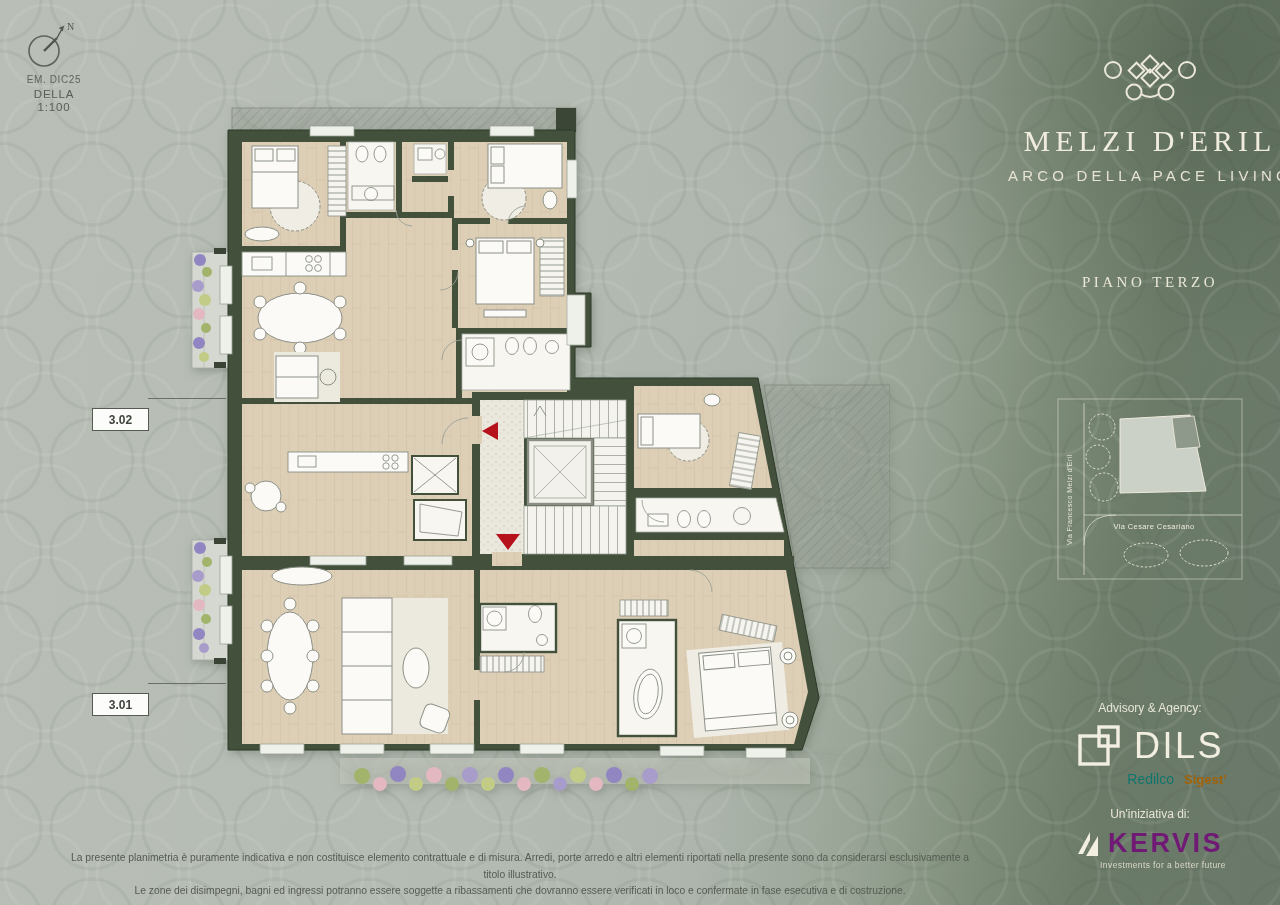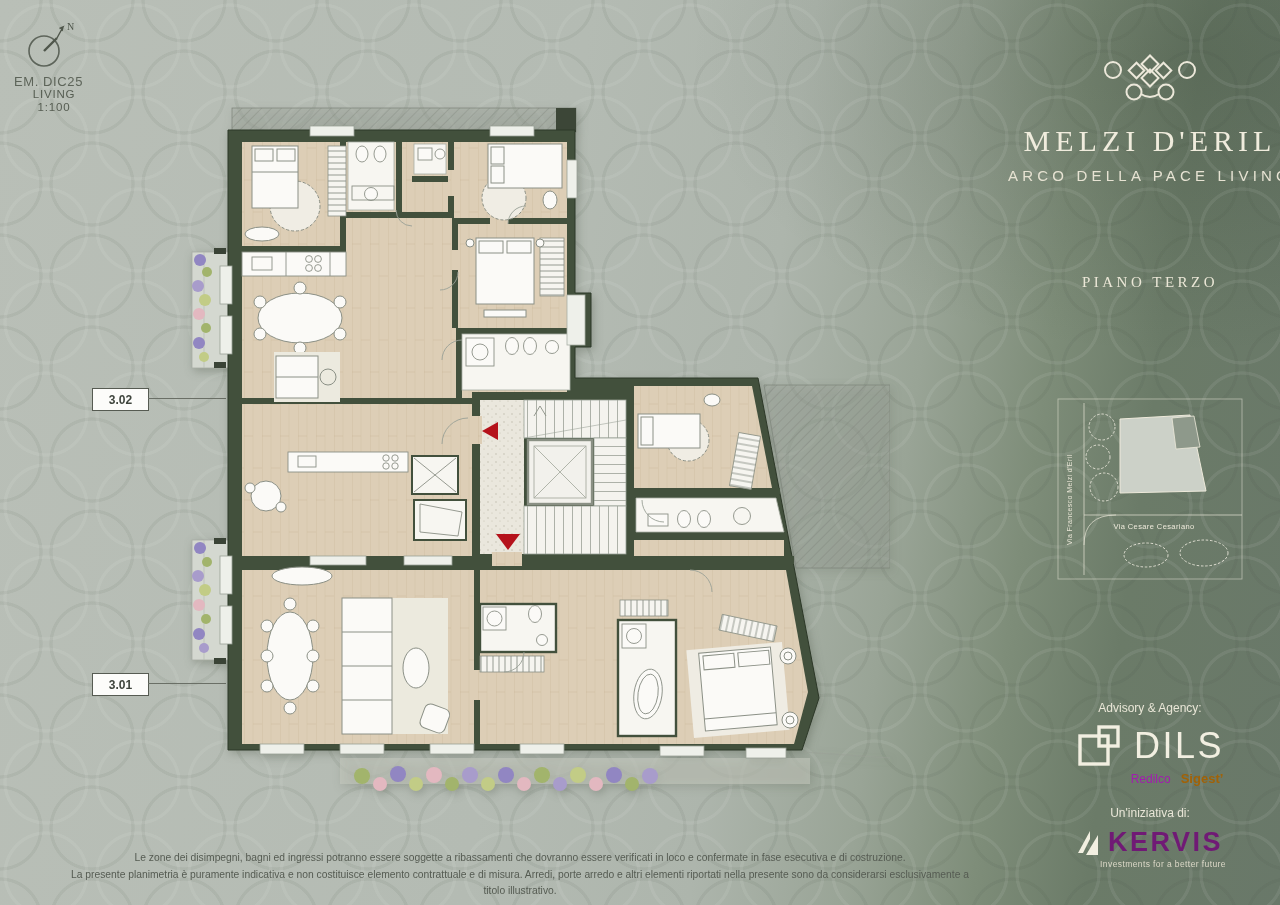--- a/index.html
+++ b/index.html
@@ -12,41 +12,41 @@
   }
   .pattern{position:absolute;inset:0;pointer-events:none;
     background-image:
       radial-gradient(circle at 50% 50%, transparent 60%, rgba(255,255,255,.07) 61%, rgba(255,255,255,.07) 65%, transparent 66%),
       radial-gradient(circle at 50% 50%, transparent 60%, rgba(55,66,53,.07) 61%, rgba(55,66,53,.07) 65%, transparent 66%);
     background-size:92px 92px,92px 92px;
     background-position:0 0,46px 46px;}
   .abs{position:absolute;}
   
   .compass{left:22px;top:18px;}
-  .emission{left:14px;top:74px;width:80px;text-align:left;font-size:13px;letter-spacing:.6px;color:#5d6459;}
+  .emission{left:14px;top:74px;width:80px;text-align:center;font-size:10px;letter-spacing:.6px;color:#5d6459;}
   .scale{left:14px;top:88px;width:80px;text-align:center;font-size:11.5px;line-height:13px;letter-spacing:.8px;color:#565d52;font-weight:500;}
   
   .unit-label{width:55px;height:21px;background:#fcfcfa;border:1.6px solid #565b52;color:#3e443c;
-    font-size:12px;font-weight:700;display:flex;align-items:center;justify-content:center;}
+    font-size:12px;font-weight:700;display:flex;align-items:center;justify-content:center;margin-top:20px;}
   .leader{height:0;border-top:1.7px solid #6a6f66;}
   
   .plansvg{left:190px;top:100px;filter:drop-shadow(2px 3px 5px rgba(55,65,50,.30));}
   
   .right-col{left:1018px;top:0;width:264px;text-align:center;color:#ece8da;}
   .brand-name{margin-top:12px;font-family:"Liberation Serif",serif;font-size:30px;letter-spacing:5px;font-weight:400;color:#f0ecdd;white-space:nowrap;}
   .brand-tagline-row{margin-top:9px;display:flex;align-items:center;justify-content:center;gap:9px;}
   .brand-tagline-row .rule{width:16px;height:1px;background:rgba(236,232,218,.55);}
   .brand-tagline{font-size:15px;letter-spacing:4.2px;color:#e7e3d3;white-space:nowrap;}
   .floor-label{margin-top:90px;font-family:"Liberation Serif",serif;font-size:15px;letter-spacing:3.5px;color:#ebe7d7;}
   .map-wrap{margin-top:104px;}
   .adv-heading{margin-top:118px;font-size:12px;color:#e9e6d7;}
   .dils-row{margin-top:8px;display:flex;align-items:center;justify-content:center;gap:12px;}
   .dils-text{font-size:36px;font-weight:500;letter-spacing:2.5px;color:#f2efe1;}
   .dils-sub{margin-top:2px;margin-left:54px;display:flex;justify-content:center;gap:10px;align-items:baseline;}
-  .dils-sub .s1{font-size:12px;font-weight:300;color:#a21caf;}
+  .dils-sub .s1{font-size:14px;font-weight:300;color:#0f766e;}
   .dils-sub .s2{font-size:13px;font-weight:700;color:#a16207;}
   .init-heading{margin-top:20px;font-size:12px;color:#e9e6d7;}
   .kervis-row{margin-top:7px;display:flex;align-items:center;justify-content:center;gap:7px;}
   .kervis-text{font-size:27px;font-weight:700;letter-spacing:2.5px;color:#701a75;text-align:center;}
   .kervis-tagline{margin-top:1px;margin-left:26px;font-size:8.5px;letter-spacing:.4px;color:#ddd9c8;}
   
   .disclaimer{left:60px;top:850px;width:920px;text-align:center;font-size:10.3px;line-height:16.5px;color:#555b52;}
 </style>
 </head>
 <body>
@@ -54,21 +54,21 @@
 <div class="pattern"></div>
 
 <svg class="abs compass" width="60" height="56" viewBox="0 0 60 56">
   <circle cx="22" cy="33" r="15" fill="none" stroke="#5d645a" stroke-width="1.6"></circle>
   <line x1="22" y1="33" x2="35" y2="20" stroke="#4f564b" stroke-width="2.4"></line>
   <path d="M35,20 L41,9 L37.5,10.5 M41,9 L40,13" fill="none" stroke="#4f564b" stroke-width="1.4"></path>
   <text x="45" y="12" font-size="10" fill="#4f564b" font-family="Liberation Serif,serif">N</text>
 </svg>
 <div class="abs emission">EM. DIC25</div>
 <div class="abs scale">
-  <div>LIVING</div>
+  <div>DELLA</div>
   <div>1:100</div>
 </div>
 
 <div class="abs unit-label" style="left:92px;top:388px;">3.02</div>
 <div class="abs leader" style="left:148px;top:398px;width:78px;"></div>
 <div class="abs unit-label" style="left:92px;top:673px;text-align:right;">3.01</div>
 <div class="abs leader" style="left:148px;top:683px;width:78px;"></div>
 
 <svg class="abs plansvg" width="700" height="705" viewBox="0 0 700 705">
   <defs>
@@ -466,15 +466,15 @@
     <svg width="24" height="28" viewBox="0 0 24 28">
       <polygon points="1,24 13,2 13,10 6,24" fill="#f2efe1"></polygon>
       <polygon points="9,26 21,6 21,26" fill="#f2efe1"></polygon>
     </svg>
     <span class="kervis-text">KERVIS</span>
   </div>
   <div class="kervis-tagline">Investments for a better future</div>
 </div>
 
 <div class="abs disclaimer">
+  <div>La presente planimetria è puramente indicativa e non costituisce elemento contrattuale e di misura. Arredi, porte arredo e altri elementi riportati nella presente sono da considerarsi esclusivamente a titolo illustrativo.</div>
   <div>Le zone dei disimpegni, bagni ed ingressi potranno essere soggette a ribassamenti che dovranno essere verificati in loco e confermate in fase esecutiva e di costruzione.</div>
-  <div>La presente planimetria è puramente indicativa e non costituisce elemento contrattuale e di misura. Arredi, porte arredo e altri elementi riportati nella presente sono da considerarsi esclusivamente a titolo illustrativo.</div>
 </div>
 
 </body></html>

